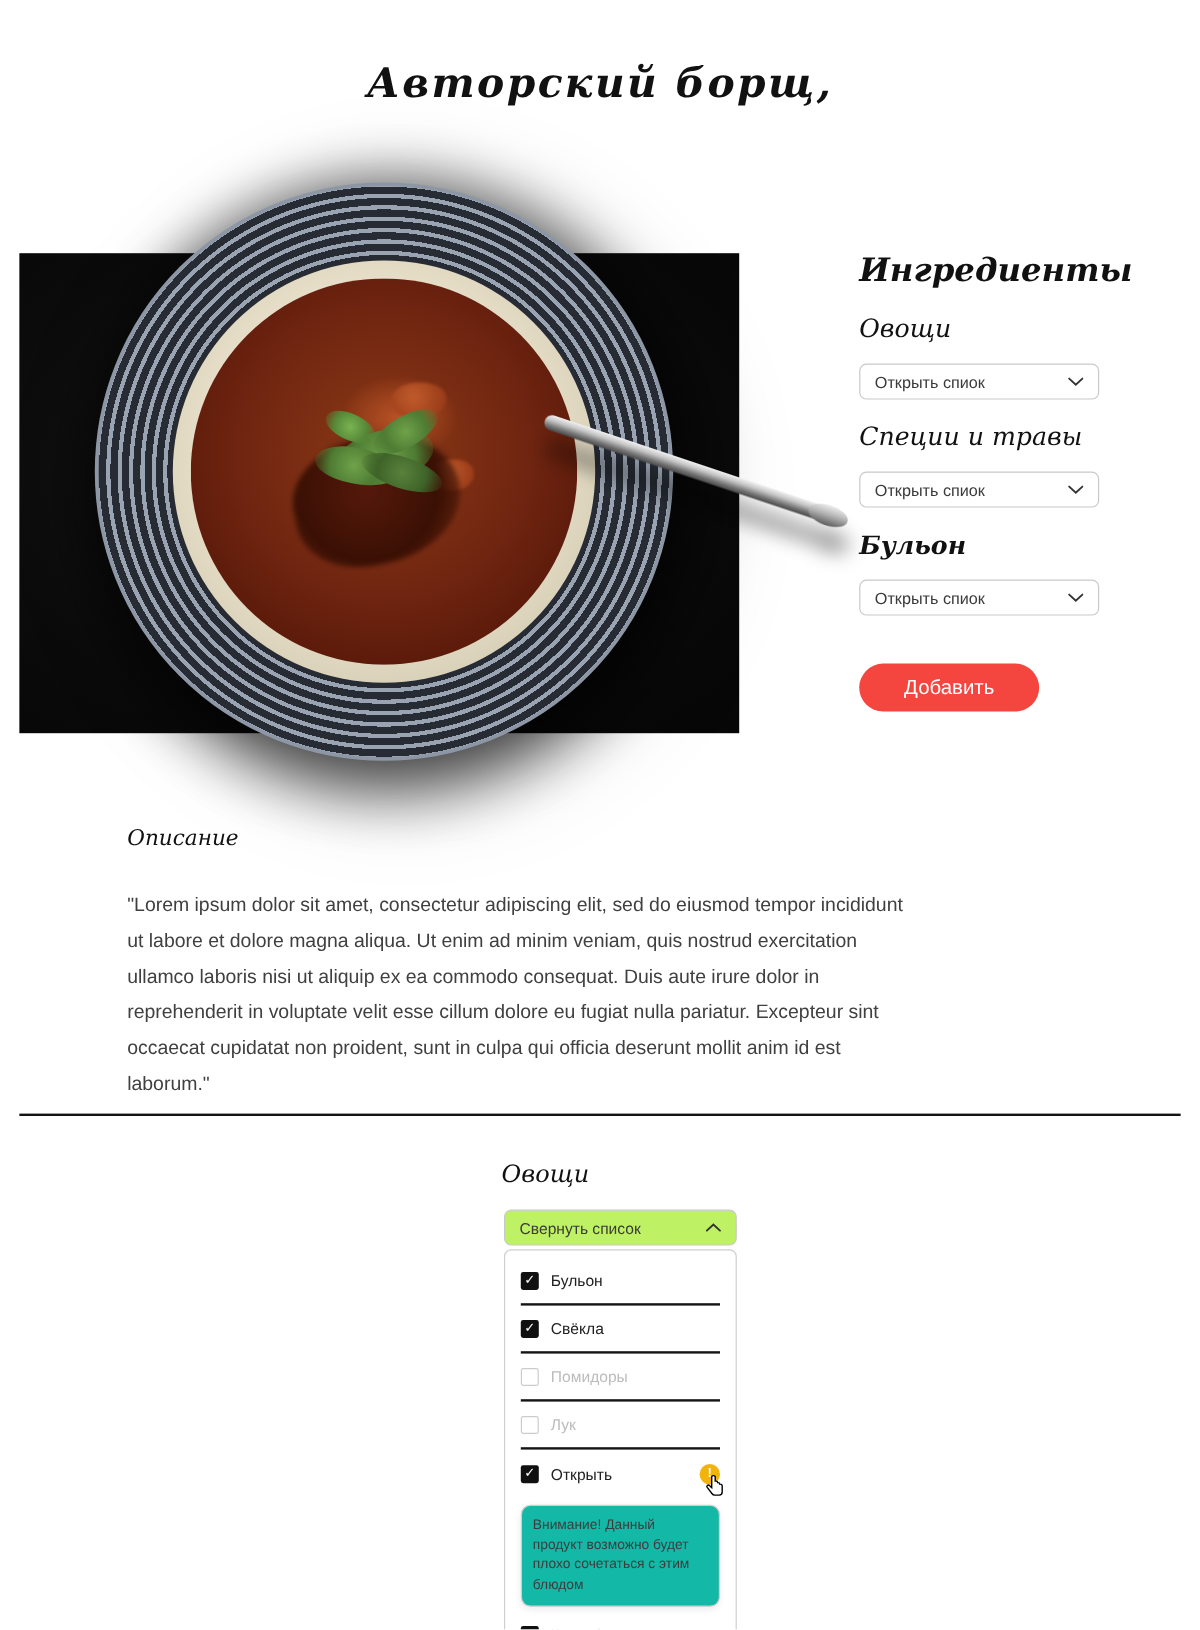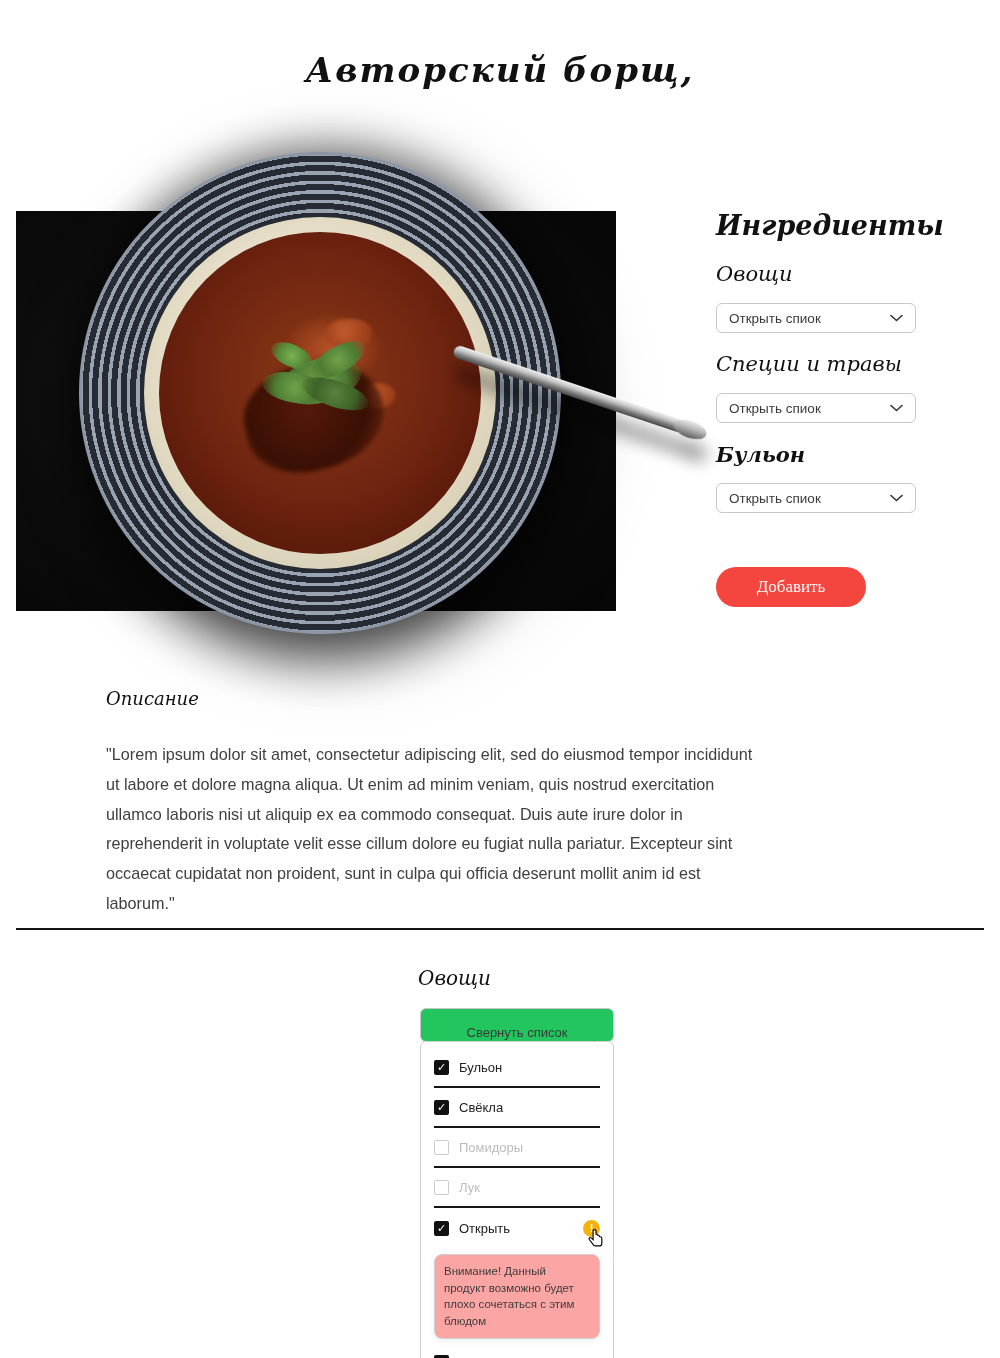--- a/index.html
+++ b/index.html
@@ -59,51 +59,51 @@
   
   .ing-col { position:absolute; left:700px; top:210px; width:200px; }
   .ing-heading { position:absolute; left:0; top:0; width:100%; text-align:center; font-size:27px; white-space:nowrap;font-weight:bold; }
   .ing-label { position:absolute; left:0; font-size:21px; white-space:nowrap; }
   .ing-label.l0 { top:52px; } .ing-label.l1 { top:142px; } .ing-label.l2 { top:232px;font-weight:bold; }
   .select-box { position:absolute; left:0; width:200px; height:30px; border:1px solid #c9c9c9;
     border-radius:6px; background:#fff; display:flex; align-items:center; padding:0 12px;
     font-size:13.5px; color:#3a3a3a; cursor:pointer; }
   .select-box.b0 { top:93px; } .select-box.b1 { top:183px; } .select-box.b2 { top:273px; }
   .select-box .chev { margin-left:auto; display:flex; }
-  .add-btn { position:absolute; left:0; top:357px; width:150px; height:40px; border:none; border-radius:20px;
-    background:#f4453e; color:#fff; font-family:Liberation Serif, serif; font-size:17px; cursor:pointer;
+  .add-btn { position:absolute; left:0; top:343px; width:150px; height:40px; border:none; border-radius:20px;
+    background:#f4453e; color:#fff; font-family:Liberation Sans, sans-serif; font-size:17px; cursor:pointer;
     display:flex; align-items:center; justify-content:center; }
 
   
   .desc-heading { position:absolute; left:90px; top:688px; font-size:18px; }
   .desc-text { position:absolute; left:90px; top:740px; width:660px; font-size:16.2px;
     line-height:29.8px; color:#404040; font-weight:400; }
 
   .divider { position:absolute; left:0; top:928px; width:100%; height:2px; background:#141414; }
 
   
   .veg-heading { position:absolute; left:402px; top:966px; font-size:20px; }
   .collapse-box { position:absolute; left:404px; top:1008px; width:194px; height:30px;
-    border:1px solid #c9c9c9; border-radius:6px; background:#22c55e; display:flex; align-items:center;
-    padding:16px 12px; font-size:13px; color:#3a3a3a; cursor:pointer;flex-direction:column; }
+    border:1px solid #c9c9c9; border-radius:6px; background:#bef264; display:flex; align-items:center;
+    padding:0 12px; font-size:13px; color:#3a3a3a; cursor:pointer; }
   .collapse-box .chev { margin-left:auto; display:flex; }
   .veg-list { position:absolute; left:404px; top:1041px; width:194px; border:1px solid #cfcfcf;
     border-radius:6px; background:#fff; padding:6px 13px 8px 13px; }
   .veg-row { display:flex; align-items:center; gap:10px; height:40px; border-bottom:2px solid #151515;
     position:relative; font-size:13px; color:#222; }
   .veg-row.no-divider { border-bottom:none; }
   .veg-row.muted .veg-label { color:#bcbcbc; }
   .checkbox { width:15px; height:15px; border-radius:2px; border:1.5px solid #cccccc; background:#fff;
     display:flex; align-items:center; justify-content:center; flex:0 0 auto; cursor:pointer; }
   .checkbox.checked { border:none; background:#101010; color:#fff; font-size:11px; line-height:1; }
   .warning-wrap { margin-left:auto; position:relative; width:17px; height:17px; }
   .warning-dot { width:17px; height:17px; border-radius:50%; background:#f2b30d; color:#fff;
     font-size:11px; font-weight:bold; display:flex; align-items:center; justify-content:center; cursor:pointer; }
   .cursor-icon { position:absolute; left:3px; top:8px; width:20px; height:20px; pointer-events:none; }
-  .veg-tooltip { position:relative; z-index:3; margin:6px 0 4px 0; background:#fca5a5; border:1px solid #d0d0d0;
+  .veg-tooltip { position:relative; z-index:3; margin:6px 0 4px 0; background:#14b8a6; border:1px solid #d0d0d0;
     border-radius:8px; padding:8px 9px; font-size:11.5px; line-height:1.45; color:#3c3c3c;
     box-shadow:0 2px 6px rgba(0,0,0,.07); }
 </style>
 </head>
 <body>
 
 <div class="page">
 
   <h1 class="script page-title">Авторский борщ,</h1>
 

